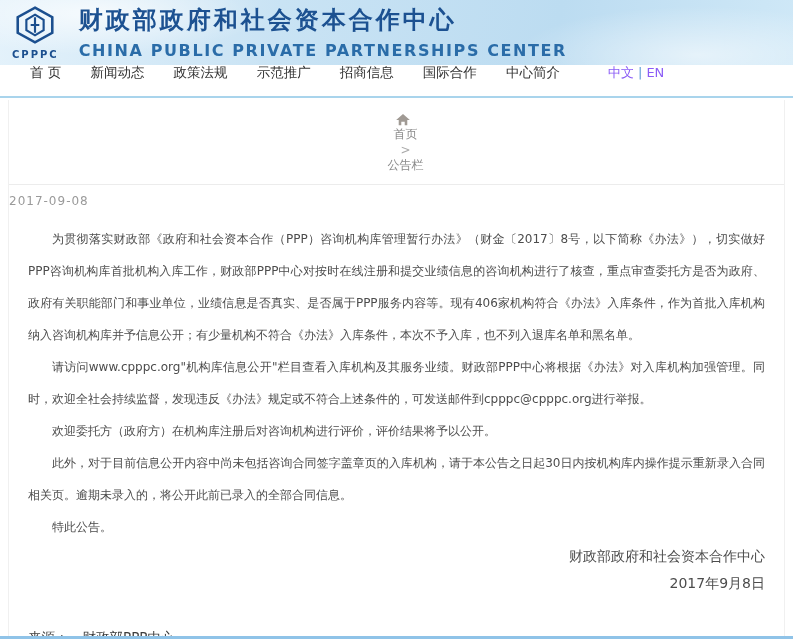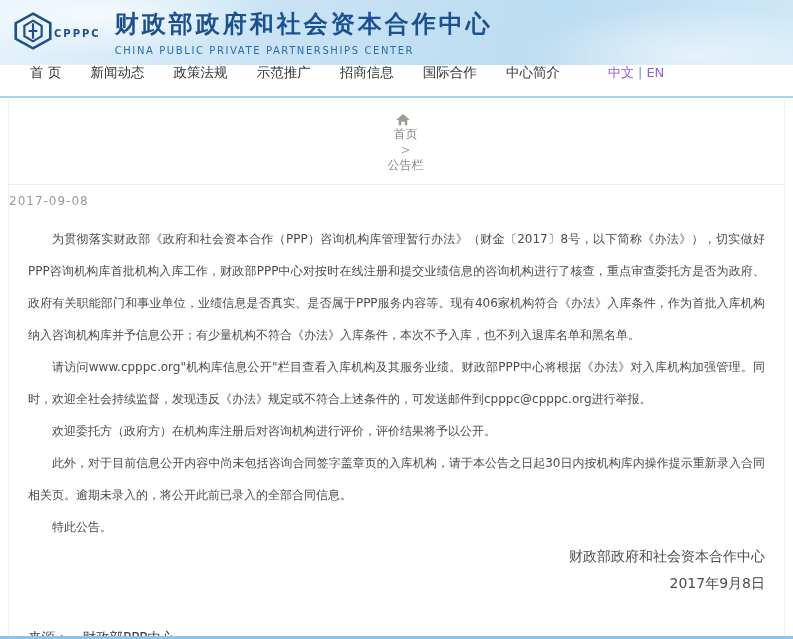--- a/index.html
+++ b/index.html
@@ -10,25 +10,25 @@
     color:#4c4c4c;
   }
   
   .header {
     height:65px; display:flex; align-items:center; padding:0 0 0 12px;
     background:
       radial-gradient(ellipse 240px 60px at 12% 20%, rgba(255,255,255,.75), rgba(255,255,255,0) 70%),
       radial-gradient(ellipse 260px 70px at 88% 85%, rgba(255,255,255,.55), rgba(255,255,255,0) 70%),
       linear-gradient(100deg,#e4f2fb 0%,#c9e3f4 35%,#bcdcf1 70%,#cfe8f7 100%);
   }
-  .logo-block { display:flex; flex-direction:row; align-items:center; margin-right:14px; }
+  .logo-block { display:flex; flex-direction:column; align-items:center; margin-right:20px; }
   .logo-acronym { font-size:10px; font-weight:bold; letter-spacing:2px; color:#1b4f8f; margin-top:1px; }
   .title-block { display:flex; flex-direction:column; }
   .title-cn { font-size:24px; font-weight:bold; color:#1c5191; letter-spacing:3px; line-height:28px; }
-  .title-en { font-size:10px; font-weight:normal; color:#2a6ca8; letter-spacing:1.6px; margin-top:7px; }
+  .title-en { font-size:16px; font-weight:bold; color:#2a6ca8; letter-spacing:1.6px; margin-top:7px; }
   
   .nav {
     height:33px; background:#fff; display:flex; align-items:center;
     padding:0 14px 16px 30px; border-bottom:2px solid #a9d4ec;
   }
   .nav-links { display:flex; flex:1; justify-content:space-between; max-width:530px; margin-right:34px; }
   .nav-link { font-size:13.5px; color:#333; text-decoration:none; cursor:pointer; white-space:nowrap; }
   .search-box { display:flex; align-items:center; }
   .search-input {
     width:130px; height:23px; border:1px solid #ddd; border-right:none;

